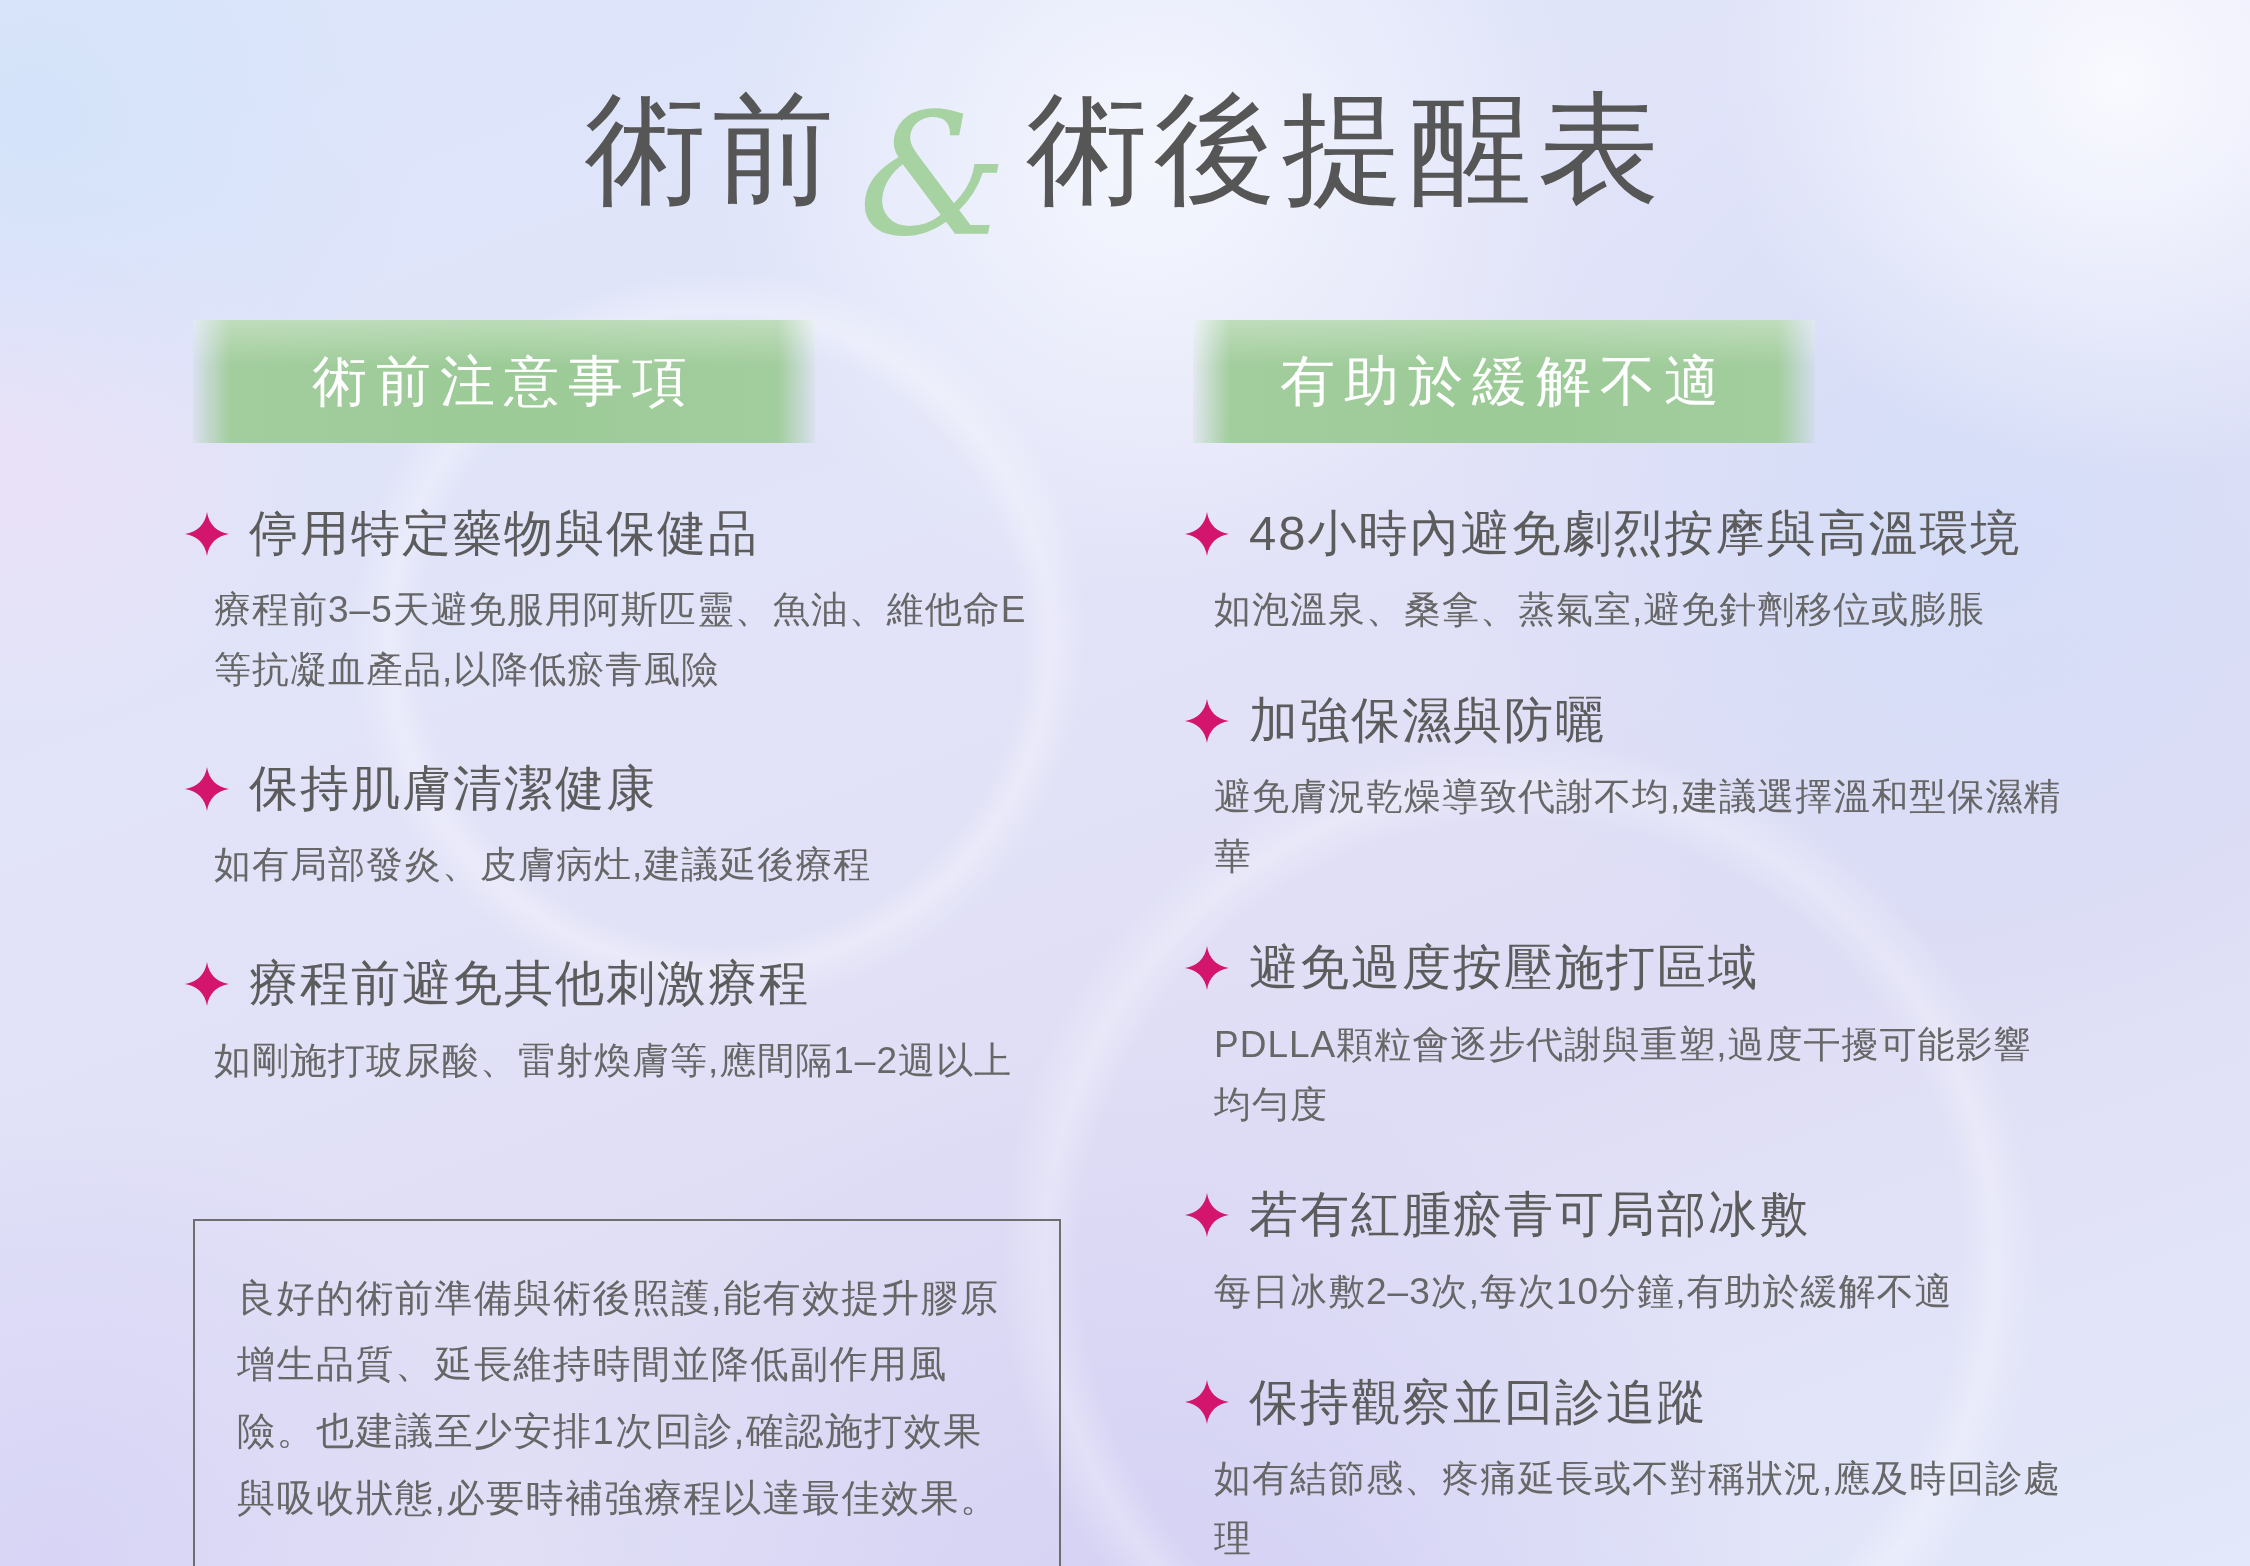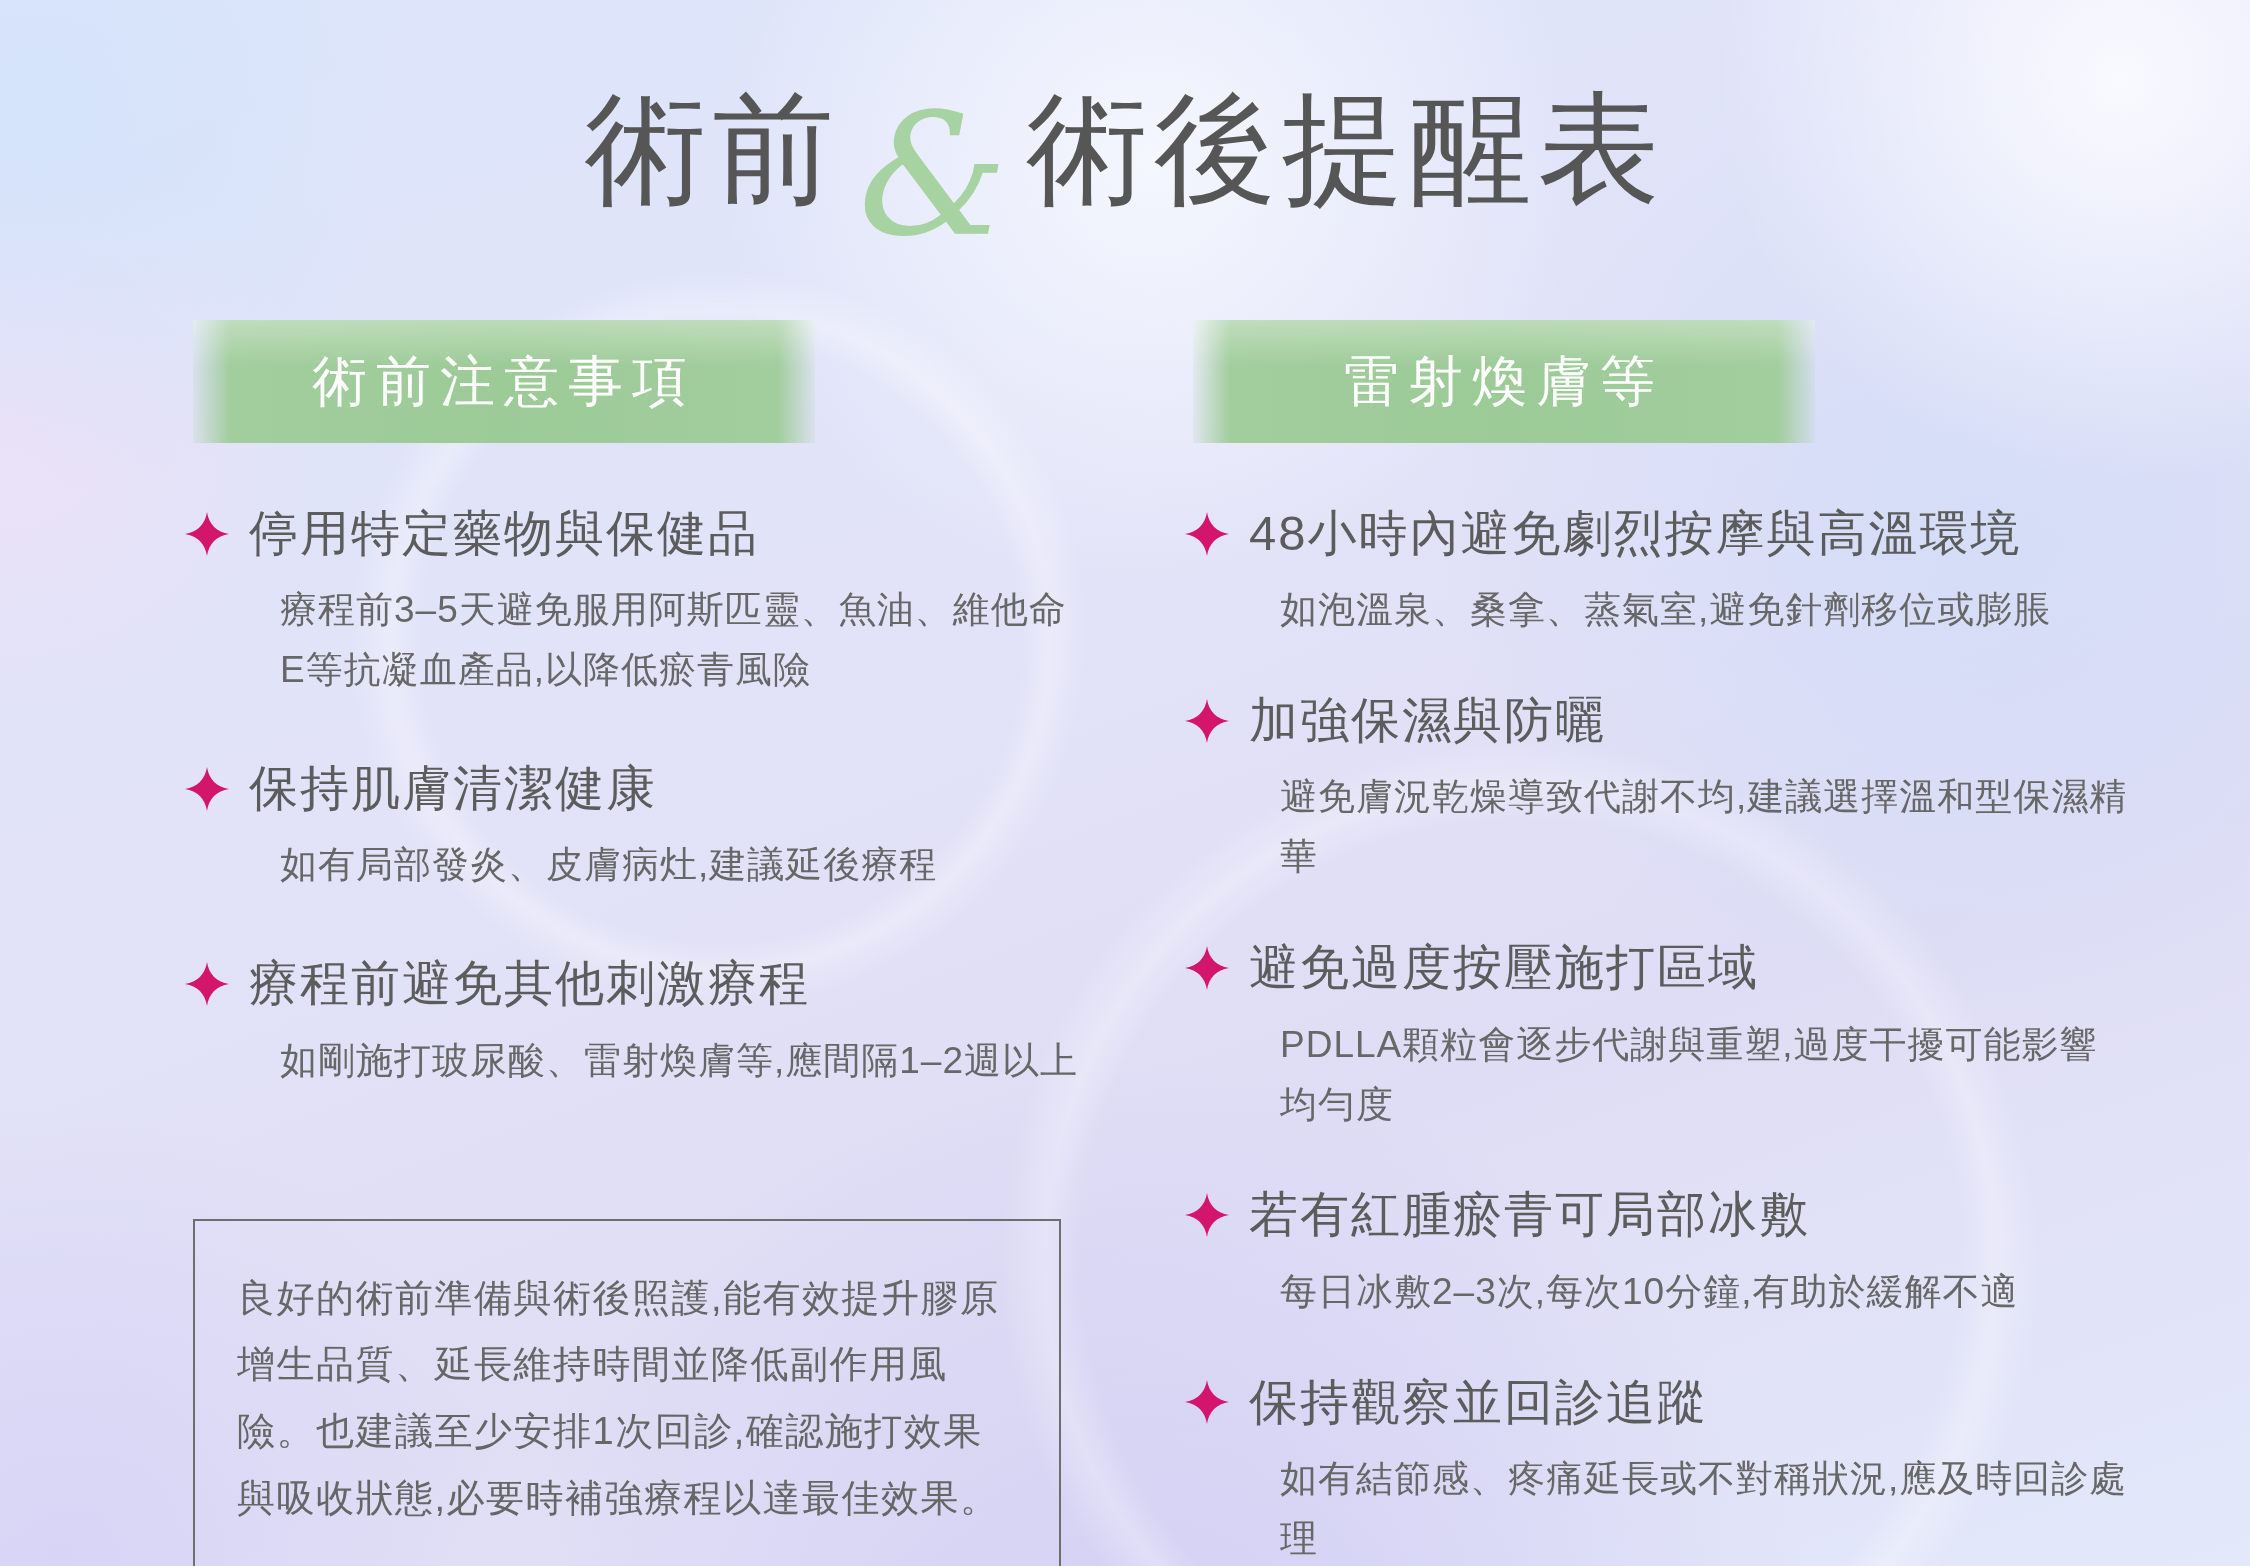--- a/index.html
+++ b/index.html
@@ -52,21 +52,21 @@
   .col-right .banner{ margin-left:8px; }
 
   .items{ margin-top:60px; }
 
   .item-head{ display:flex; align-items:center; gap:20px; }
   .head-text{ font-size:49px; color:#5c5c5c; letter-spacing:2px; line-height:1.25; }
   .diamond{ width:44px; height:44px; flex:0 0 44px; display:inline-block; }
   .diamond svg{ width:44px; height:44px; display:block; }
 
   .item-body{
-    margin-left:95px; margin-top:16px;
+    margin-left:29px; margin-top:16px;
     font-size:37px; color:#676767; letter-spacing:1px; line-height:1.62;
   }
   .col-left .item-body{ max-width:820px; }
   .col-right .item-body{ max-width:850px; }
 
   .col-left .item{ margin-bottom:58px; }
   .col-right .item{ margin-bottom:50px; }
 
   .note-box{
     margin-left:8px; margin-top:128px;
@@ -128,21 +128,21 @@
       <div class="item-body">如剛施打玻尿酸、雷射煥膚等,應間隔1–2週以上</div>
     </div>
 
   </div>
 
   <div class="note-box">良好的術前準備與術後照護,能有效提升膠原增生品質、延長維持時間並降低副作用風險。也建議至少安排1次回診,確認施打效果與吸收狀態,必要時補強療程以達最佳效果。</div>
 </div>
 
 <div class="col col-right">
   <div class="banner">
-    <span>雷射煥膚等</span>
+    <span>有助於緩解不適</span>
   </div>
   <div class="items">
 
     <div class="item">
       <div class="item-head">
         <span class="diamond">
           <svg viewBox="0 0 24 24">
               <path d="M12 0C12.9 6.6 17.4 11.1 24 12C17.4 12.9 12.9 17.4 12 24C11.1 17.4 6.6 12.9 0 12C6.6 11.1 11.1 6.6 12 0Z" fill="#d4156e"></path>
             </svg>
         </span>

